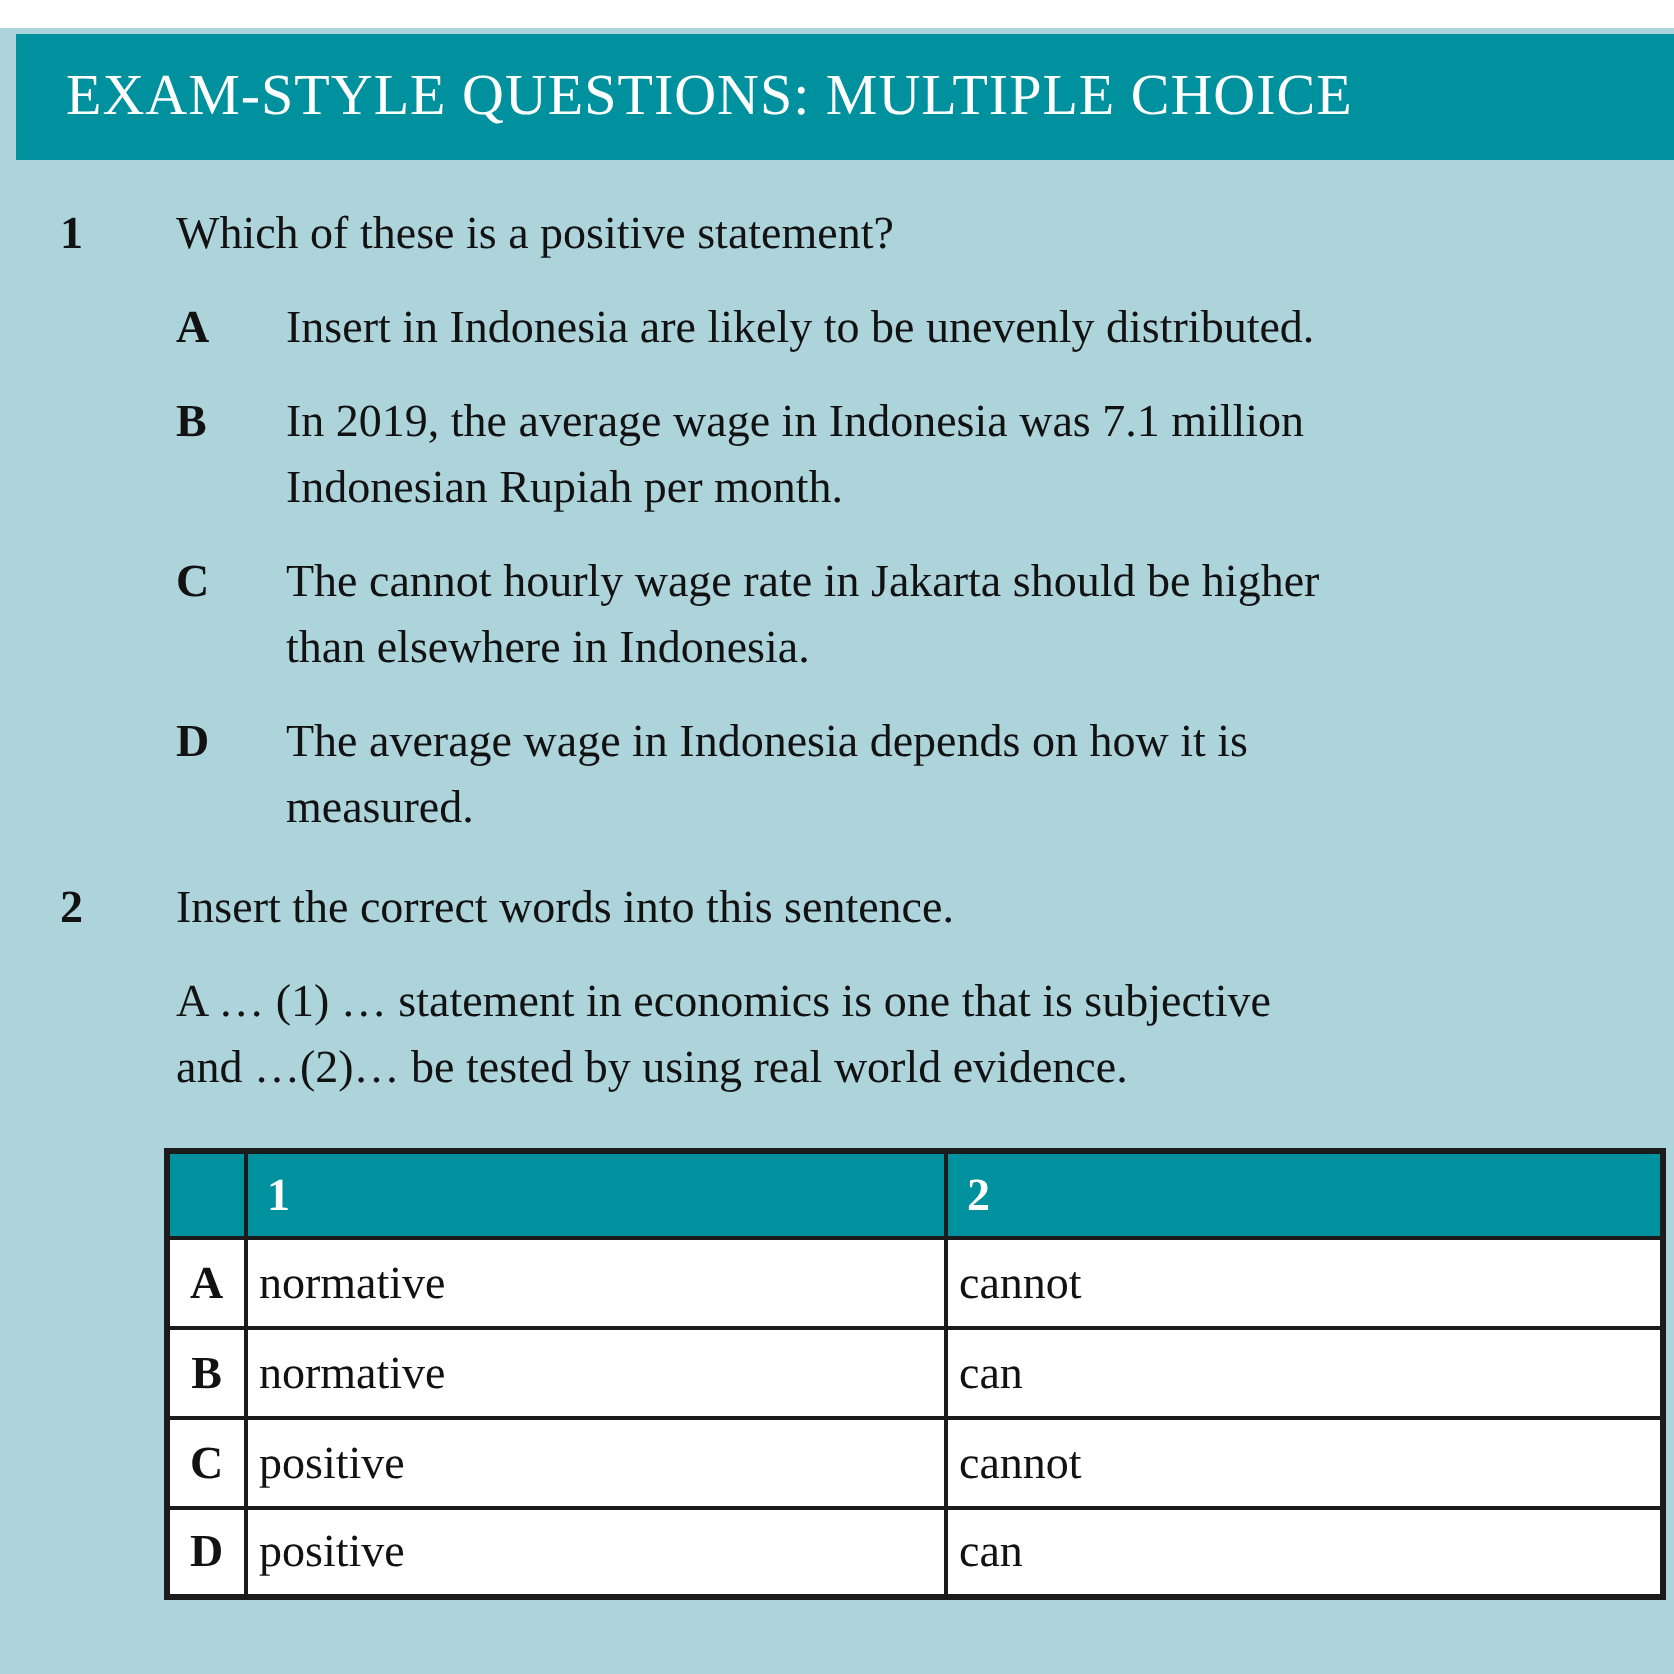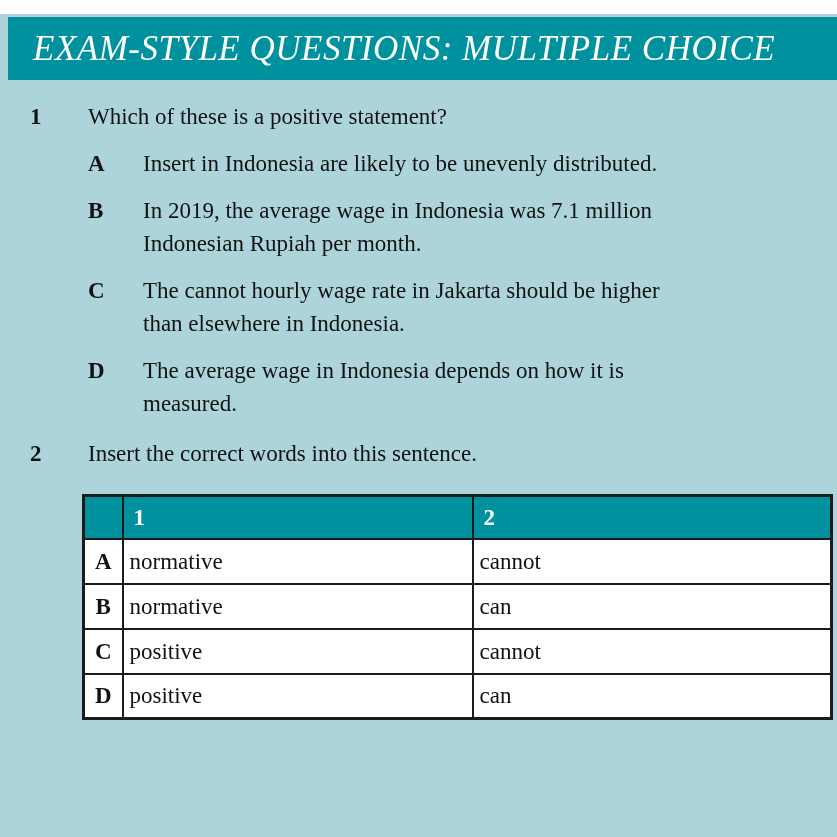--- a/index.html
+++ b/index.html
@@ -25,24 +25,23 @@
     margin-left: 8px;
     height: 63px;
     background: #00919E;
     display: flex;
     align-items: center;
     padding-left: 25px;
     box-sizing: border-box;
   }
   .header-bar .title {
     color: #FFFFFF;
-    font-size: 35px;
+    font-size: 29px;
     letter-spacing: 0.5px;
     white-space: nowrap;
-    font-style: italic;
   }
   .content {
     padding: 20px 10px 0 30px;
     font-size: 23px;
     line-height: 33px;
   }
   .q-row {
     display: flex;
   }
   .q-num {
@@ -151,20 +150,22 @@
       <span class="opt-text">The average wage in Indonesia depends on how it is
 measured.</span>
     </div>
   </div>
 
   <div class="q-row q2-block">
     <span class="q-num">2</span>
     <span class="q-text">Insert the correct words into this sentence.</span>
   </div>
 
+  <div class="sentence">A … (1) … statement in economics is one that is subjective
+and …(2)… be tested by using real world evidence.</div>
 
   <table class="answer-table">
     <colgroup>
       <col class="col-letter">
       <col class="col-one">
       <col class="col-two">
     </colgroup>
     <thead>
       <tr>
         <th></th>

